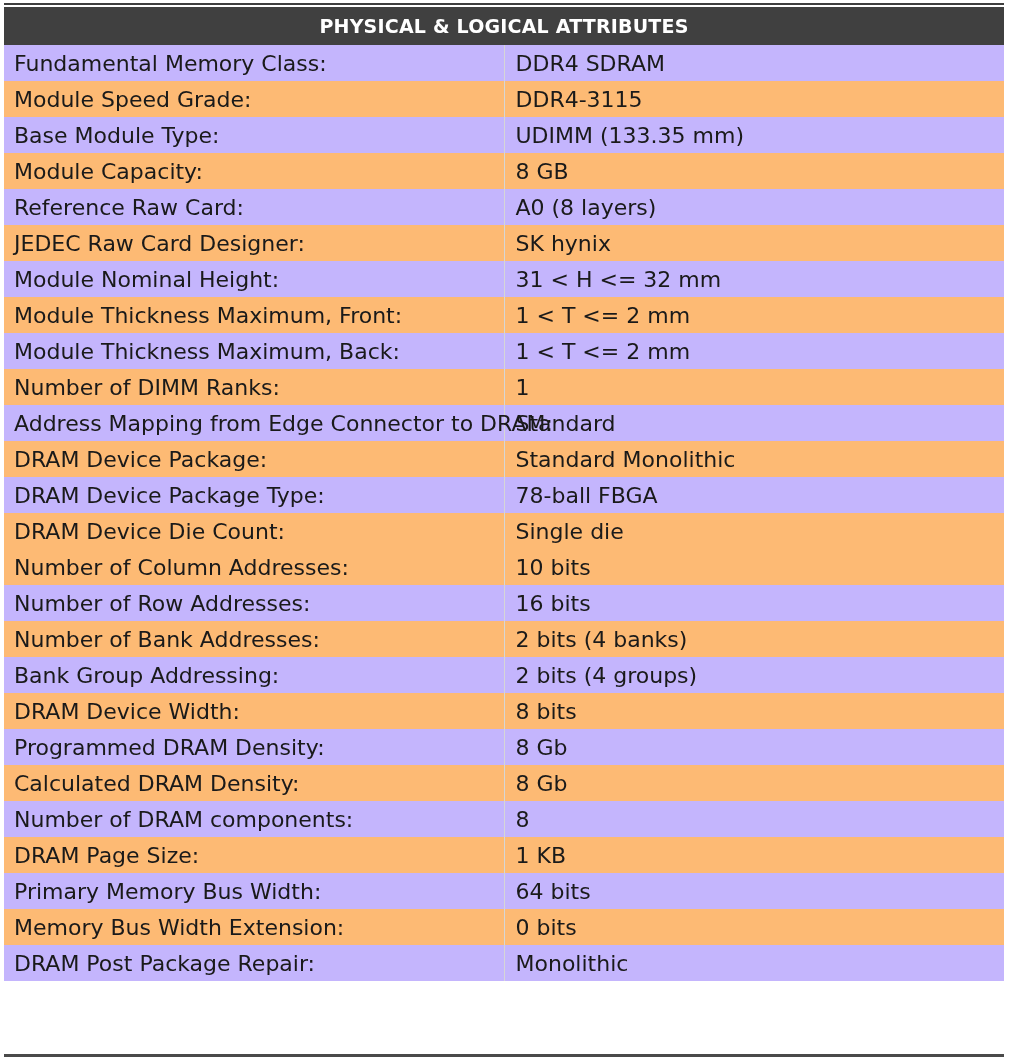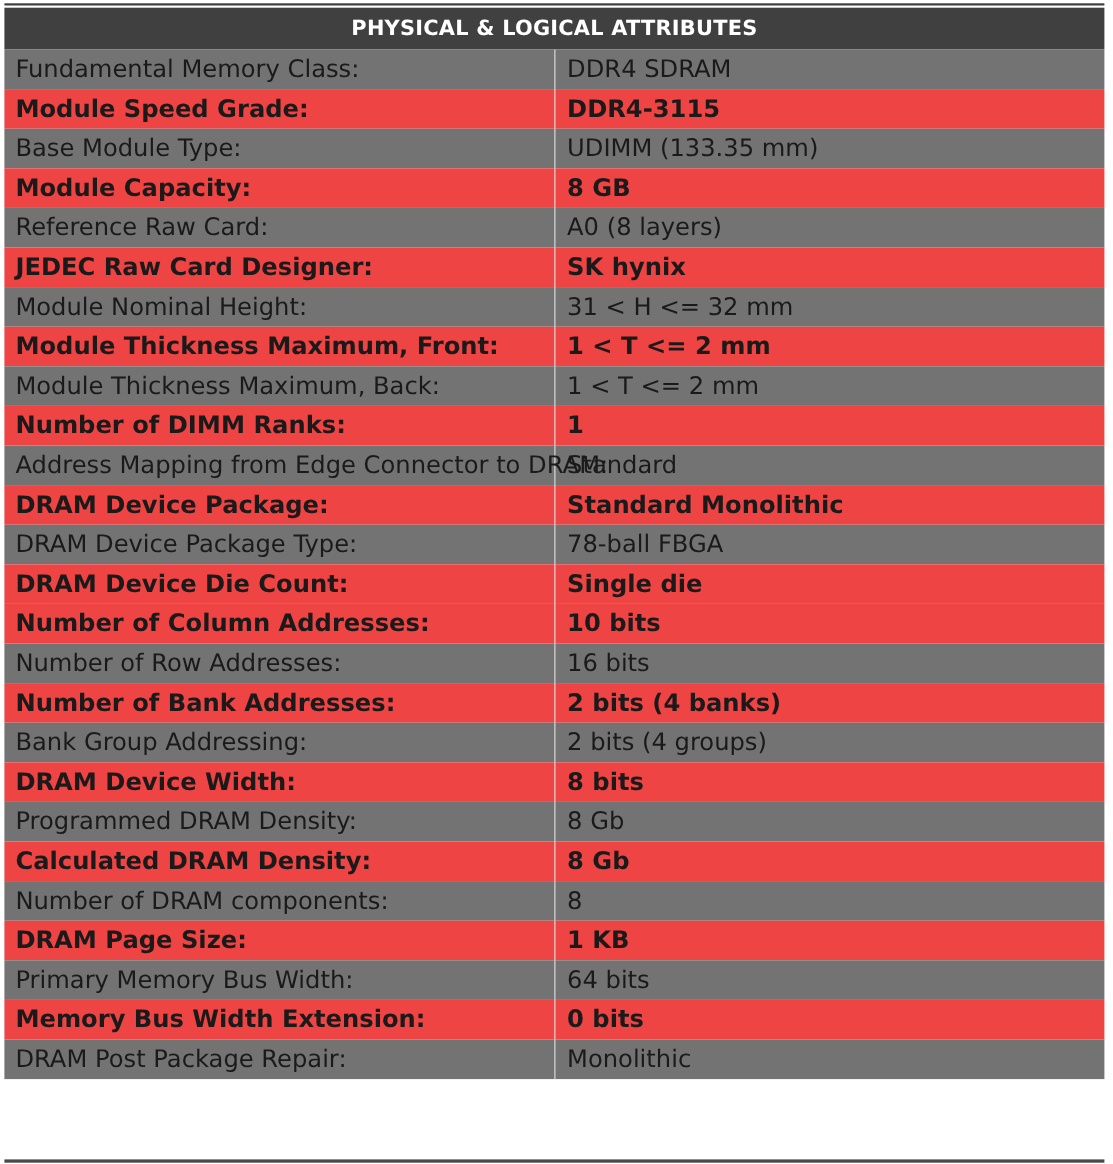--- a/index.html
+++ b/index.html
@@ -11,22 +11,22 @@
   }
   th.header {
     background: #404040; color: #ffffff;
     font-size: 19px; font-weight: bold;
     height: 38px; padding: 0; text-align: center;
     letter-spacing: 0.2px;
   }
   td { height: 36px; padding: 0 0 0 10px; font-size: 22px; color: #1a1a1a; white-space: nowrap; }
   td.label { width: 677px; }
   td.value { border-left: 1px solid #d6d6d6; padding-left: 11px; margin-left: 24px; }
-  tr.odd td { background: #737373; }
-  tr.even td { background: #ef4444; font-weight: bold; }
+  tr.odd td { background: #c4b5fd; }
+  tr.even td { background: #fdba74; }
   .bottom-rule { position: absolute; left: 4px; top: 1054px; width: 1000px; height: 3px; background: #4a4a4a; }
 </style>
 </head>
 <body>
 
 <div class="top-rule"></div>
 
 <table class="spd">
   <thead>
     <tr>

